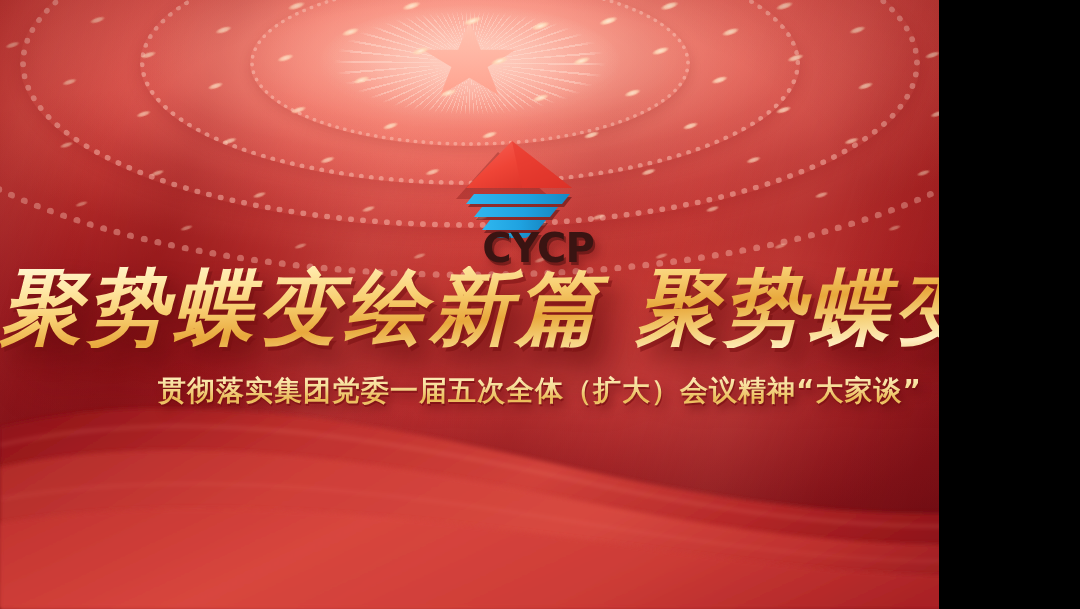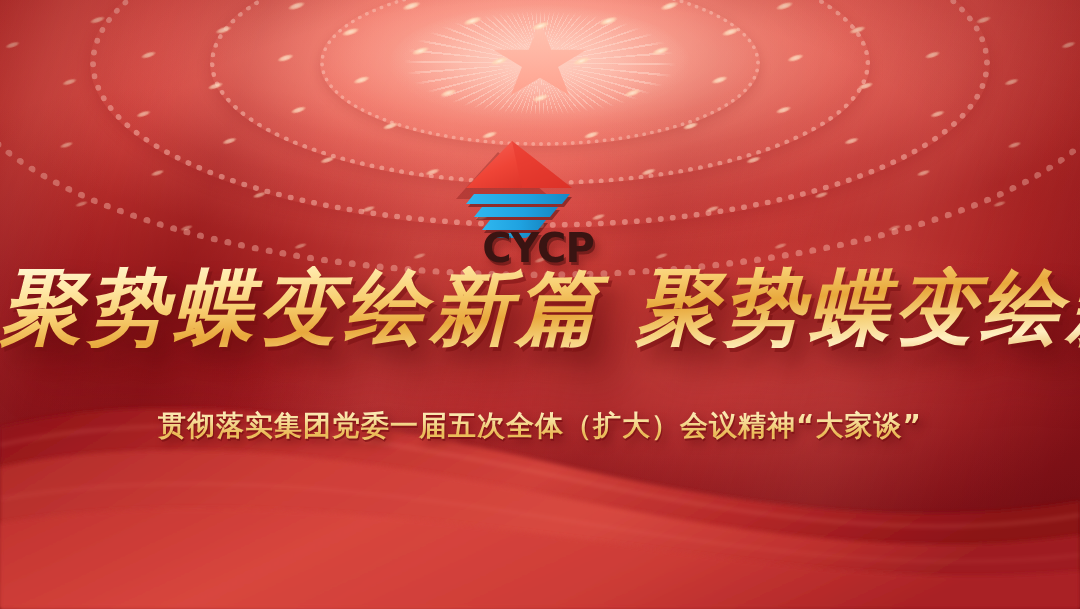--- a/index.html
+++ b/index.html
@@ -1,21 +1,21 @@
 <!DOCTYPE html>
 <html lang="zh"><head>
 <meta charset="utf-8">
 <title>CYCP Banner</title>
 <style>
   html,body{margin:0;padding:0;background:#000;}
   *{box-sizing:border-box;}
 
   #stage{
     position:relative;
-    width:1080px;height:609px;
+    width:939px;height:609px;
     overflow:hidden;
     font-family:"Liberation Sans","DejaVu Sans",sans-serif;
     background:#a8171d;
   }
 
   
   .bg-base{
     position:absolute;inset:0;
     background:
       radial-gradient(120% 90% at 52% 8%, #f2756a 0%, #e4594f 16%, #d4443f 30%, #c23430 45%, #ad2025 62%, #9c1a20 80%, #8d161c 100%);
@@ -171,21 +171,21 @@
     filter:
       drop-shadow(3px 4px 0 rgba(120,16,18,.55))
       drop-shadow(10px 13px 10px rgba(96,8,12,.45))
       drop-shadow(26px 30px 18px rgba(90,6,10,.30));
     white-space:nowrap;
   }
   .title .gap{display:inline-block;width:34px;}
 
   
   .subtitle-wrap{
-    position:absolute;left:0;top:372px;width:1080px;text-align:center;margin-top:35px;
+    position:absolute;left:0;top:372px;width:1080px;text-align:center;
   }
   .subtitle{
     display:inline-block;
     font-family:"DejaVu Sans","Liberation Sans",sans-serif;
     font-weight:700;
     font-size:28px;
     letter-spacing:1px;
     background:linear-gradient(180deg,#fff3c8 0%,#f6dc96 38%,#eab955 72%,#f3d488 100%);
     -webkit-background-clip:text;background-clip:text;
     color:transparent;-webkit-text-fill-color:transparent;

